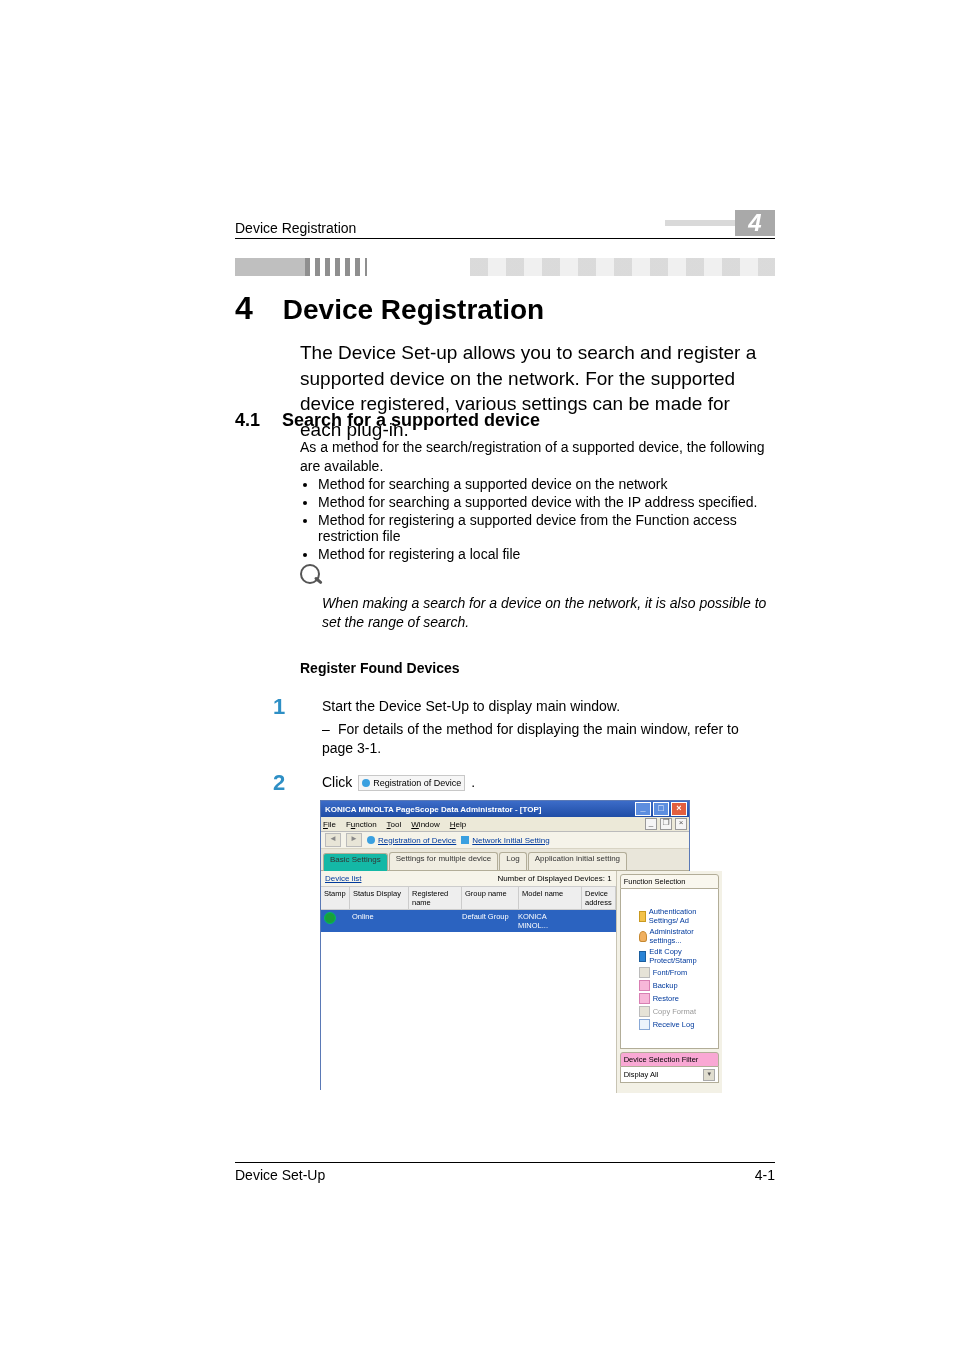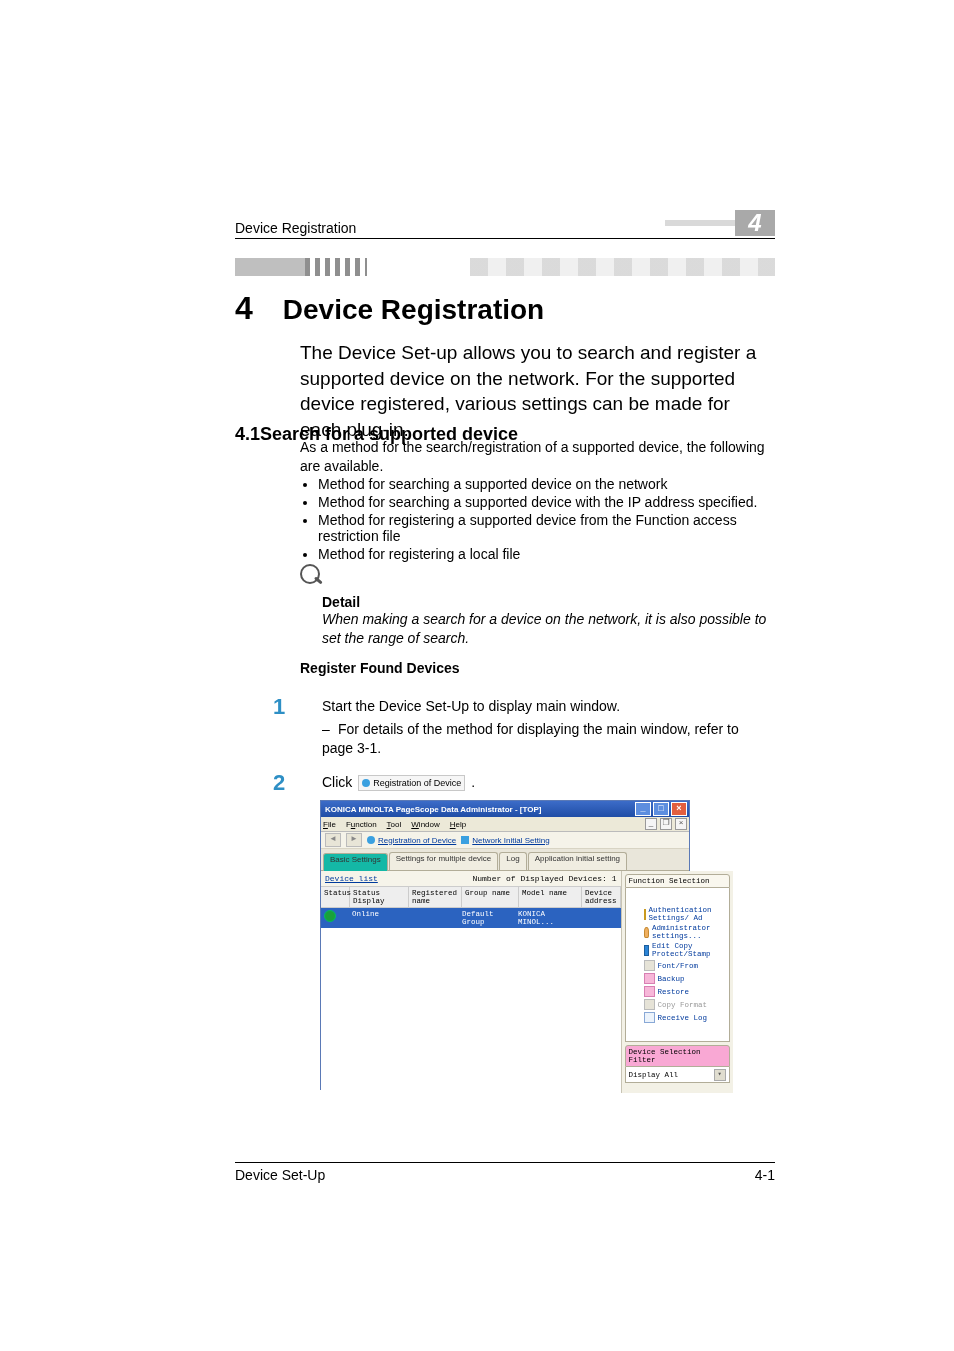--- a/index.html
+++ b/index.html
@@ -96,24 +96,25 @@
   .intro {
     position: absolute;
     top: 340px;
     left: 300px;
     width: 470px;
     font-size: 19px;
     line-height: 1.35;
   }
   .h2row {
     position: absolute;
-    top: 424px;
+    top: 410px;
     left: 235px;
     width: 540px;
     display: flex;
+    gap: 22px;
     align-items: flex-end;
   }
   .h2row .num { font-size: 18px; font-weight: bold; }
   .h2row .txt { font-size: 18px; font-weight: bold; }
   .para2 {
     position: absolute;
     top: 438px;
     left: 300px;
     width: 470px;
     font-size: 14px;
@@ -282,21 +283,20 @@
     border-bottom: none;
     background: #f0ede1;
     border-radius: 3px 3px 0 0;
     color: #333;
   }
   .tab.active { background: #14b8a6; font-weight: normal; position:relative; top:1px; }
   .ss-body {
     display: flex;
     height: 222px;
     border-top: 1px solid #b2ad98;
-    font-family: Liberation Mono, monospace;
   }
   .ss-left {
     flex: 1;
     border-right: 1px solid #c8c4b4;
     display: flex;
     flex-direction: column;
     background: #fff;
   }
   .devlist-head {
     display: flex;
@@ -448,21 +448,20 @@
     </ul>
   </div>
 
   <div class="detail-icon">
     <div class="magnify">
         <div class="circle"></div>
         <div class="handle"></div>
       </div>
   </div>
   <div class="detail-block">
-    <div class="label">Detail</div>
     <div class="note">When making a search for a device on the network, it is also possible to set the range of search.</div>
   </div>
 
   <div class="subhead">Register Found Devices</div>
 
   <div class="step1num">1</div>
   <div class="step1txt">Start the Device Set-Up to display main window.</div>
   <div class="step1sub">
     <span class="dash">–</span><span>For details of the method for displaying the main window, refer to page 3-1.</span>
   </div>
@@ -520,21 +519,21 @@
     <div class="ss-body">
       <div class="ss-left">
         <div class="devlist-head">
           <span><u>Device list</u></span>
           <span class="r">
             <span>Number of Displayed Devices:</span>
             <span>1</span>
           </span>
         </div>
         <div class="table-head">
-          <div class="col-status">Status</div>
+          <div class="col-status">Stamp</div>
           <div class="col-statusd">Status Display</div>
           <div class="col-reg">Registered name</div>
           <div class="col-group">Group name</div>
           <div class="col-model">Model name</div>
           <div class="col-addr">Device address</div>
         </div>
         <div class="table-row sel">
           <div class="col-status"><span class="statusball"></span></div>
           <div class="col-statusd">Online</div>
           <div class="col-reg"></div>

